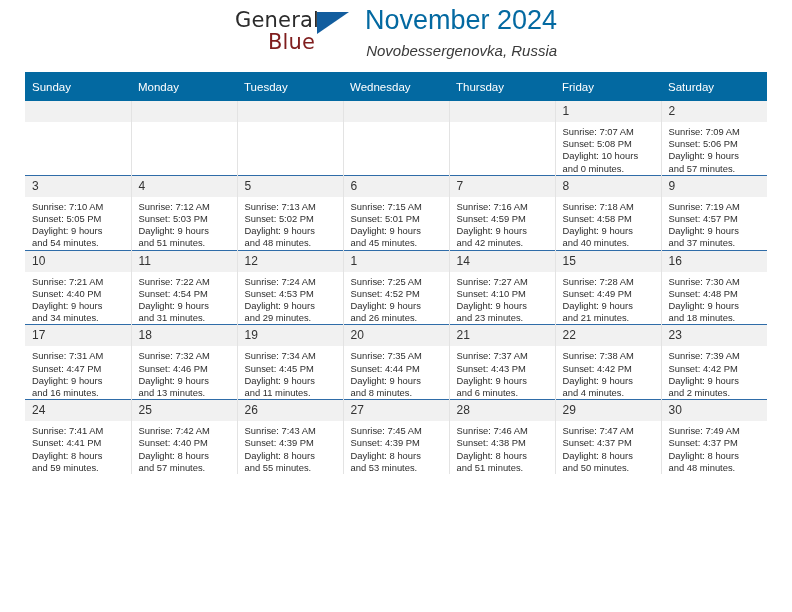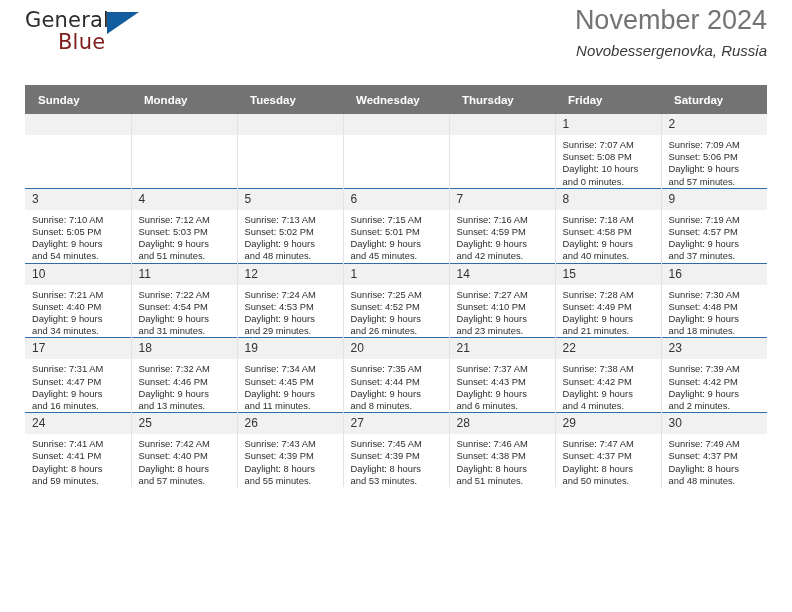--- a/index.html
+++ b/index.html
@@ -18,24 +18,24 @@
     position: relative;
     width: 792px;
     height: 612px;
     box-sizing: border-box;
     padding: 0 25px;
   }
 
   
   .header {
     position: relative;
-    height: 85px;
+    height: 72px;
     display: flex;
     align-items: flex-start;
-    justify-content: space-between;
+    justify-content: center;
   }
   .logo {
     position: relative;
     margin-top: 8px;
     width: 130px;
     height: 52px;
     user-select: none;
   }
   .logo-general {
     position: absolute;
@@ -64,45 +64,45 @@
     border-left: 32px solid #125d9e;
     border-bottom: 22px solid transparent;
   }
   .title-block {
     text-align: right;
     margin-top: 4px;
   }
   .cal-title {
     font-size: 27px;
     font-weight: normal;
-    color: #737373;
+    color: #0369a1;
     line-height: 1.2;
     white-space: nowrap;
   }
   .cal-subtitle {
     font-size: 15px;
     color: #3a3a3a;
     margin-top: 6px;
     white-space: nowrap;
     font-style: italic;
   }
 
   
   .calendar {
     width: 742px;
     border-collapse: collapse;
     table-layout: fixed;
   }
   .calendar th {
-    background: #737373;
+    background: #0369a1;
     color: #ffffff;
     font-size: 11.5px;
-    font-weight: bold;
+    font-weight: normal;
     text-align: left;
-    padding: 5px 0 5px 13px;
+    padding: 5px 0 5px 7px;
     height: 19px;
     border: none;
   }
   .calendar td {
     vertical-align: top;
     padding: 0;
     border-top: 1px solid #2f6ca8;
     border-right: 1px solid #e3e3e3;
     height: 72px;
     background: #ffffff;

